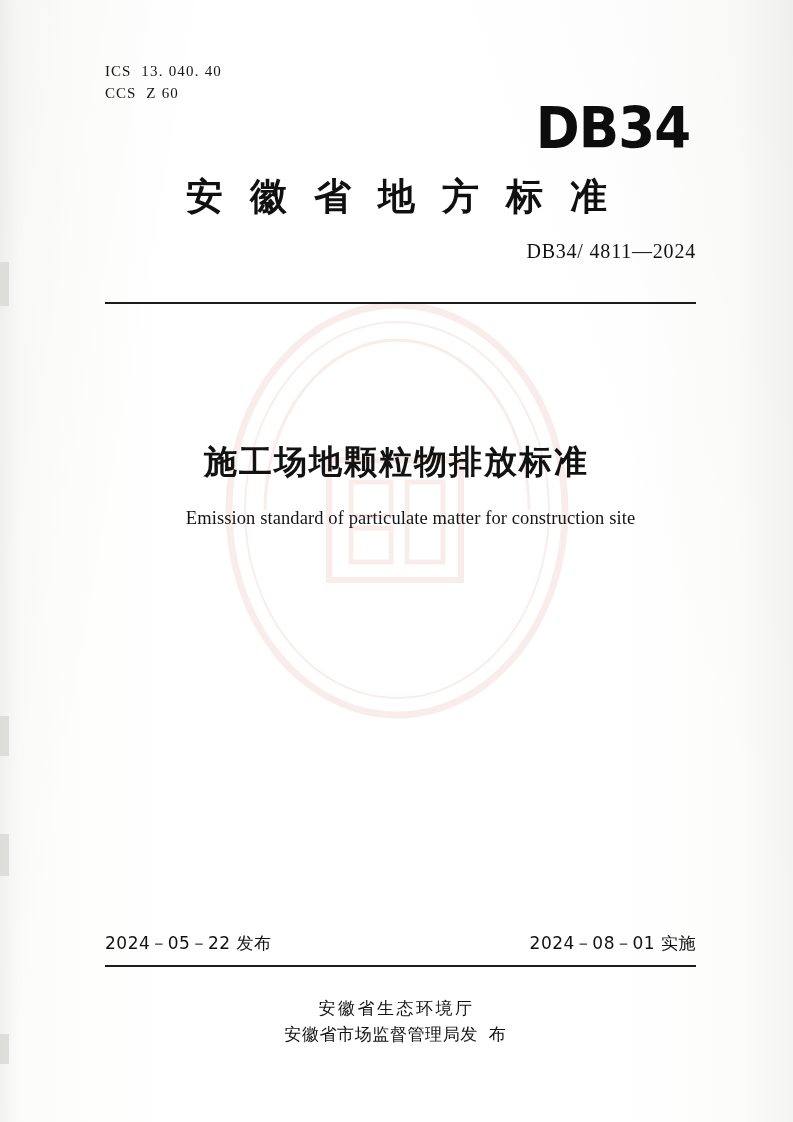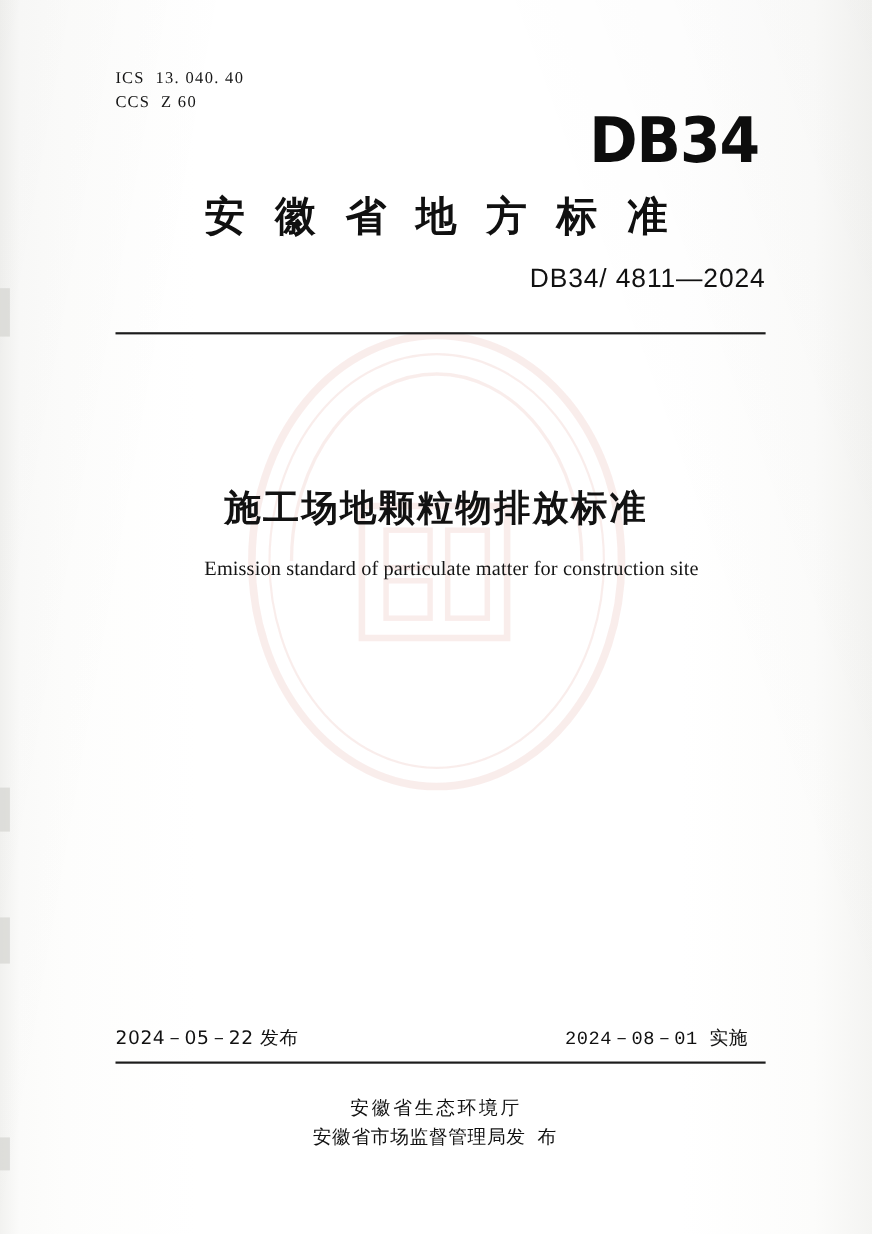--- a/index.html
+++ b/index.html
@@ -86,22 +86,22 @@
     font-size: 37px;
     letter-spacing: 27px;
     padding-left: 27px;
     color: #101010;
   }
 
   .std-number {
     position: absolute;
     right: 97px;
     top: 240px;
-    font-family: Liberation Sans, sans-serif;
-    font-size: 24px;
+    font-family: Liberation Serif, serif;
+    font-size: 20px;
     letter-spacing: 0.8px;
     color: #111;
   }
 
   .rule {
     position: absolute;
     left: 105px;
     right: 97px;
     top: 302px;
     height: 0;
@@ -135,21 +135,21 @@
     position: absolute;
     left: 105px;
     right: 97px;
     top: 932px;
     height: 28px;
     font-family: "DejaVu Sans", sans-serif;
     font-size: 17px;
     color: #111;
   }
   .date-left { position: absolute; left: 0; top: 0; letter-spacing: 0.5px; }
-  .date-right { position: absolute; right: 16px; top: 0; letter-spacing: 0.5px; font-family: Liberation Mono, monospace; }
+  .date-right { position: absolute; right: 0; top: 0; letter-spacing: 0.5px; }
 
   .rule-bottom {
     position: absolute;
     left: 105px;
     right: 97px;
     top: 965px;
     height: 0;
     border-top: 2px solid #1c1c1c;
   }
 

